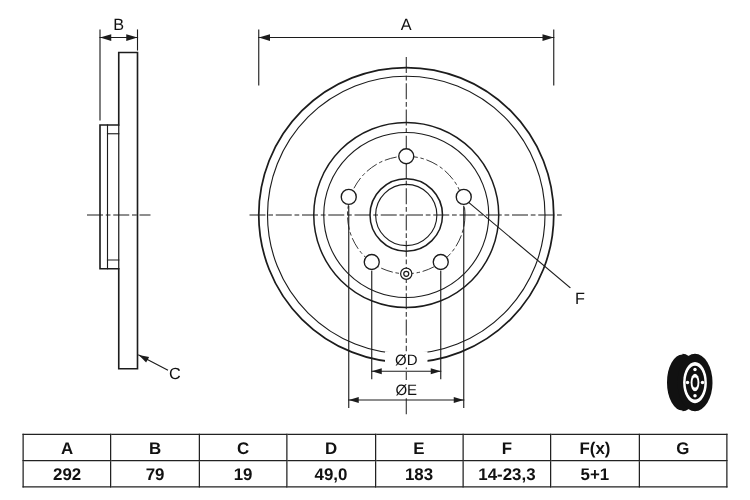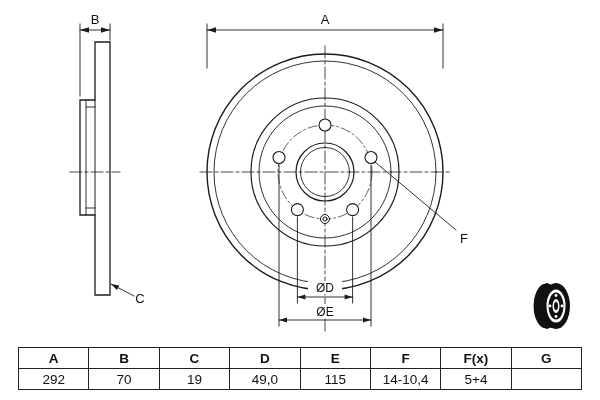--- a/index.html
+++ b/index.html
@@ -12,21 +12,21 @@
   .spec-table {
     position:absolute; left:18px; top:347px; width:564px;
     border-collapse:collapse; table-layout:fixed;
     font-size:13.5px; color:#111; background:#fff;
   }
   .spec-table th, .spec-table td {
     border:1.4px solid #222; height:20px; text-align:center; padding:0 2px;
     overflow:hidden; white-space:nowrap;
   }
   .spec-table th { font-weight:bold; }
-  .spec-table td { font-weight:normal; }
+  .spec-table td { font-weight:bold; }
 </style>
 </head>
 <body>
 
 <div class="canvas">
 
   <svg width="600" height="345" viewBox="0 0 600 345">
     <g stroke="#1c1c1c" fill="none" stroke-width="1.2" stroke-linecap="square">
 
       <g stroke-width="0.8" stroke-dasharray="12 3 3 3">
@@ -139,24 +139,24 @@
         <th>B</th>
         <th>C</th>
         <th>D</th>
         <th>E</th>
         <th>F</th>
         <th>F(x)</th>
         <th>G</th>
       </tr>
       <tr>
         <td>292</td>
-        <td>70</td>
+        <td>79</td>
         <td>19</td>
         <td>49,0</td>
-        <td>115</td>
-        <td>14-10,4</td>
-        <td>5+4</td>
+        <td>183</td>
+        <td>14-23,3</td>
+        <td>5+1</td>
         <td></td>
       </tr>
     </tbody>
   </table>
 
 </div>
 
 </body></html>

